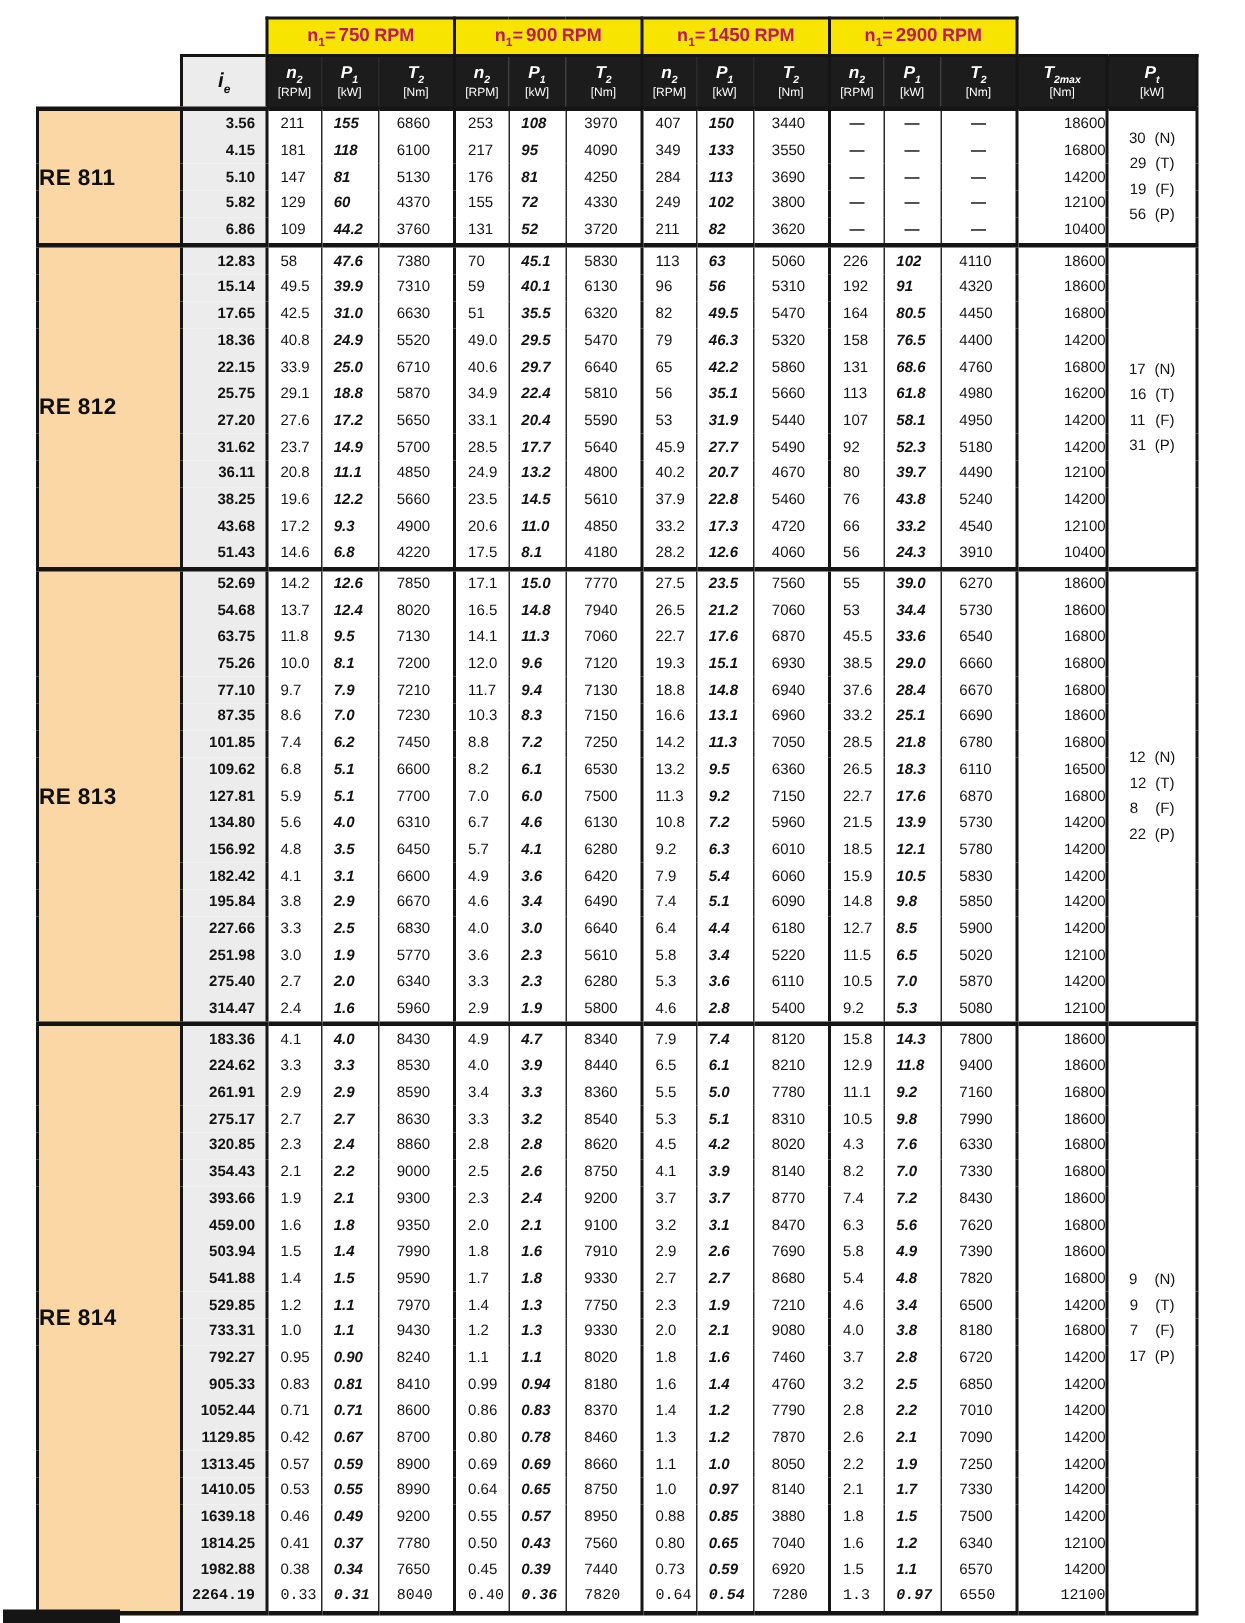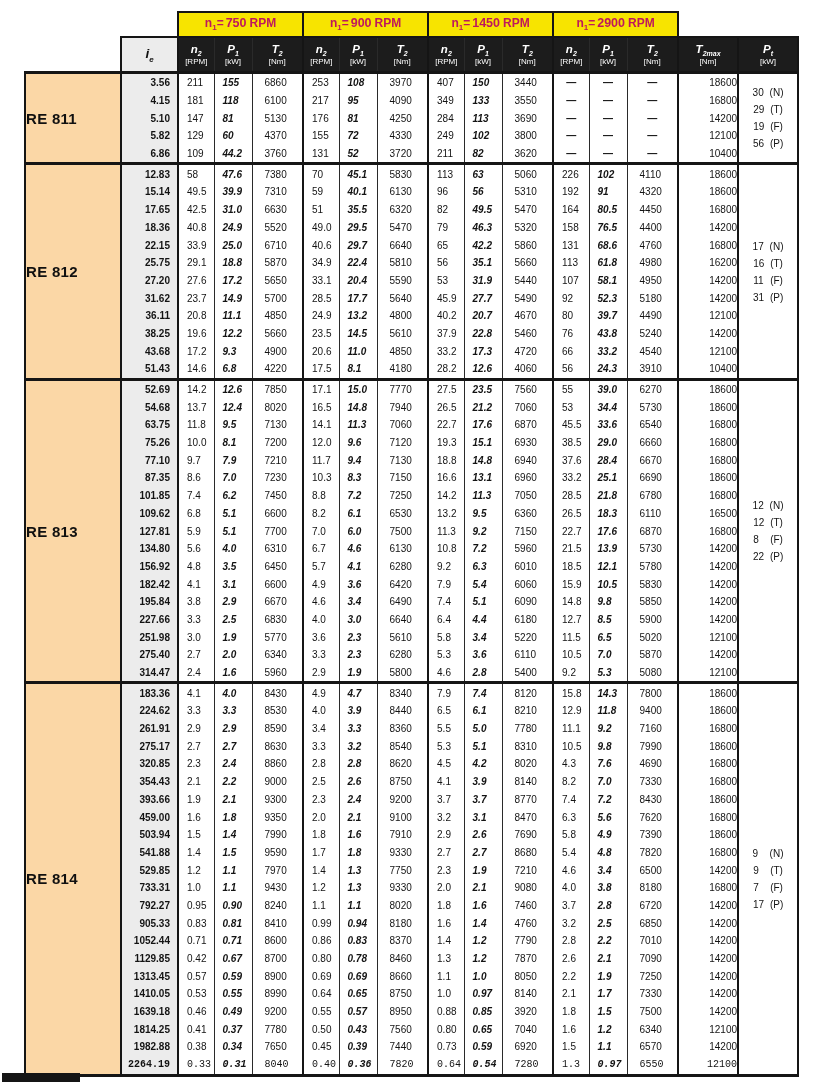--- a/index.html
+++ b/index.html
@@ -867,21 +867,21 @@
         <td class="p1 thin">2.4</td>
         <td class="t2c thin">8860</td>
         <td class="n2 thick">2.8</td>
         <td class="p1 thin">2.8</td>
         <td class="t2c thin">8620</td>
         <td class="n2 thick">4.5</td>
         <td class="p1 thin">4.2</td>
         <td class="t2c thin">8020</td>
         <td class="n2 thick">4.3</td>
         <td class="p1 thin">7.6</td>
-        <td class="t2c thin">4690</td>
+        <td class="t2c thin">6330</td>
         <td class="t2max-cell thick">16800</td>
       </tr>
       <tr>
         <td class="ie-cell">354.43</td>
         <td class="n2 thick">2.1</td>
         <td class="p1 thin">2.2</td>
         <td class="t2c thin">9000</td>
         <td class="n2 thick">2.5</td>
         <td class="p1 thin">2.6</td>
         <td class="t2c thin">8750</td>
@@ -1088,21 +1088,21 @@
       <tr>
         <td class="ie-cell">1639.18</td>
         <td class="n2 thick">0.46</td>
         <td class="p1 thin">0.49</td>
         <td class="t2c thin">9200</td>
         <td class="n2 thick">0.55</td>
         <td class="p1 thin">0.57</td>
         <td class="t2c thin">8950</td>
         <td class="n2 thick">0.88</td>
         <td class="p1 thin">0.85</td>
-        <td class="t2c thin">3920</td>
+        <td class="t2c thin">3880</td>
         <td class="n2 thick">1.8</td>
         <td class="p1 thin">1.5</td>
         <td class="t2c thin">7500</td>
         <td class="t2max-cell thick">14200</td>
       </tr>
       <tr>
         <td class="ie-cell">1814.25</td>
         <td class="n2 thick">0.41</td>
         <td class="p1 thin">0.37</td>
         <td class="t2c thin">7780</td>

